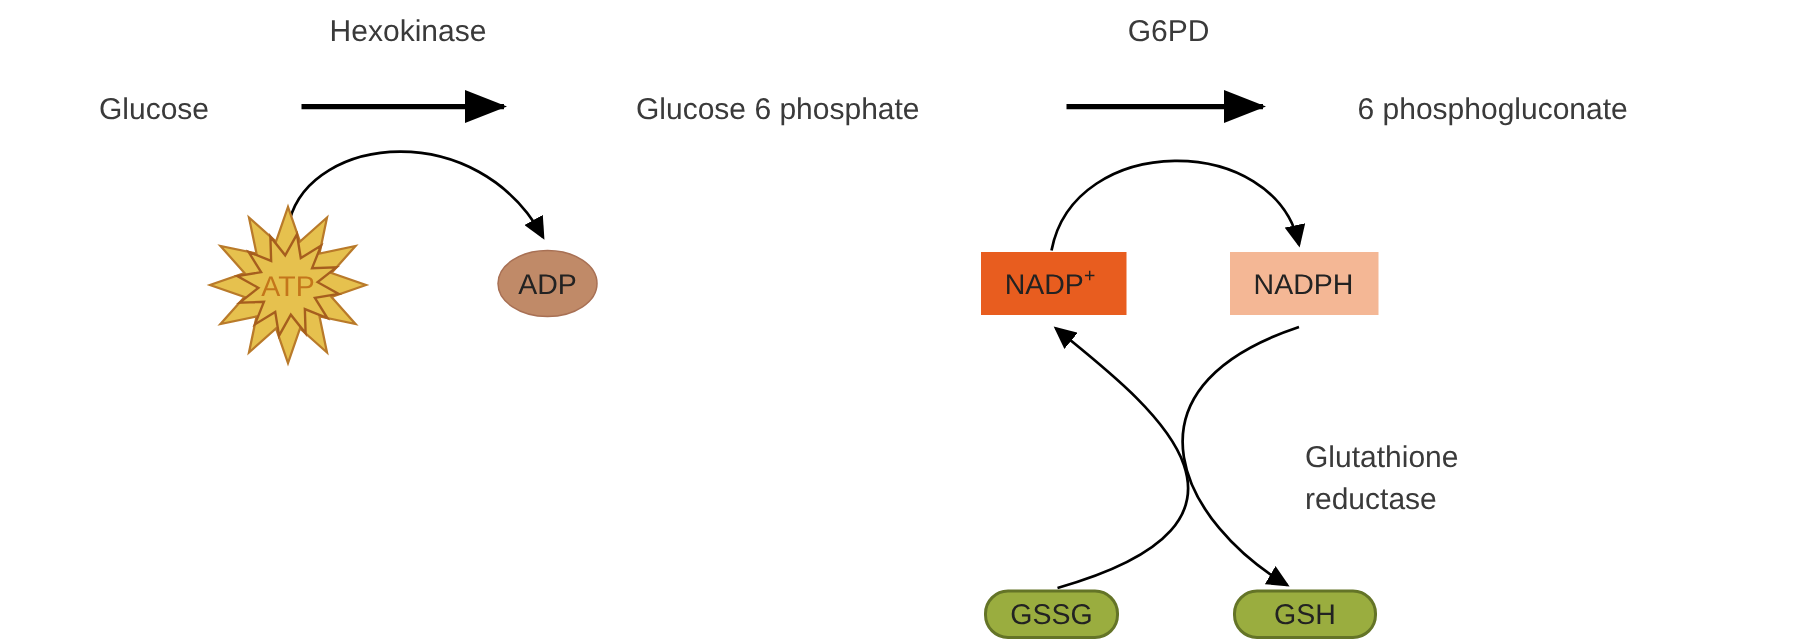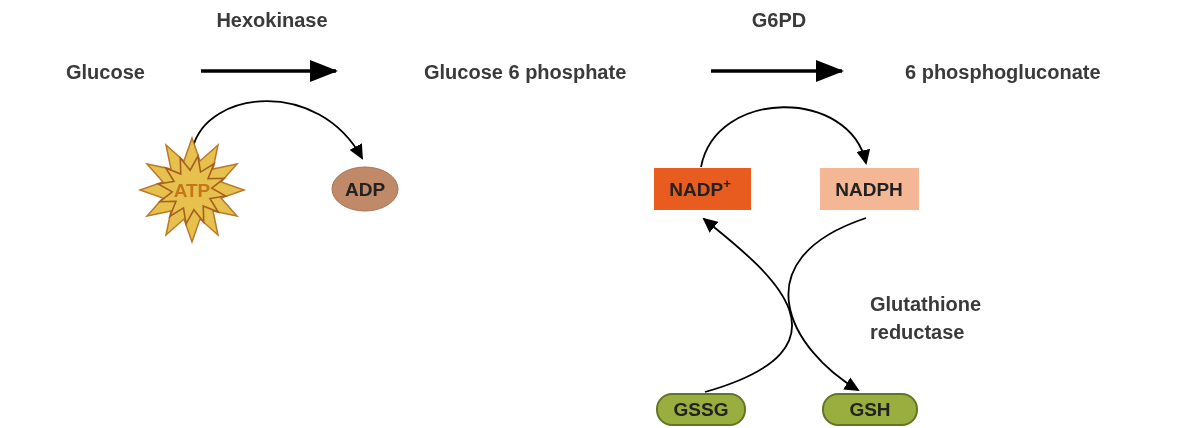--- a/index.html
+++ b/index.html
@@ -3,21 +3,20 @@
 <meta charset="utf-8">
 <style>
   html, body { margin: 0; padding: 0; background: #ffffff; }
   .canvas {
     position: relative;
     width: 1200px;
     height: 428px;
     background: #ffffff;
     font-family: "Liberation Sans", sans-serif;
     overflow: hidden;
-    font-weight: bold;
   }
   svg text { font-family: "Liberation Sans", sans-serif; }
   .label     { font-size: 20px; fill: #3a3a3a; }
   .node-text { font-size: 19px; fill: #222222; }
   .atp-text  { font-size: 19px; fill: #c4761b; }
   .big-arrow { stroke: #000000; stroke-width: 3.5; fill: none; }
   .curve     { stroke: #000000; stroke-width: 1.8; fill: none; }
   .star-outer{ stroke: #b97a2a; stroke-width: 1.5; }
   .star-inner{ fill: none; stroke: #a65e1e; stroke-width: 2.4; }
   .adp-shape { stroke: #a87054; stroke-width: 1; }

